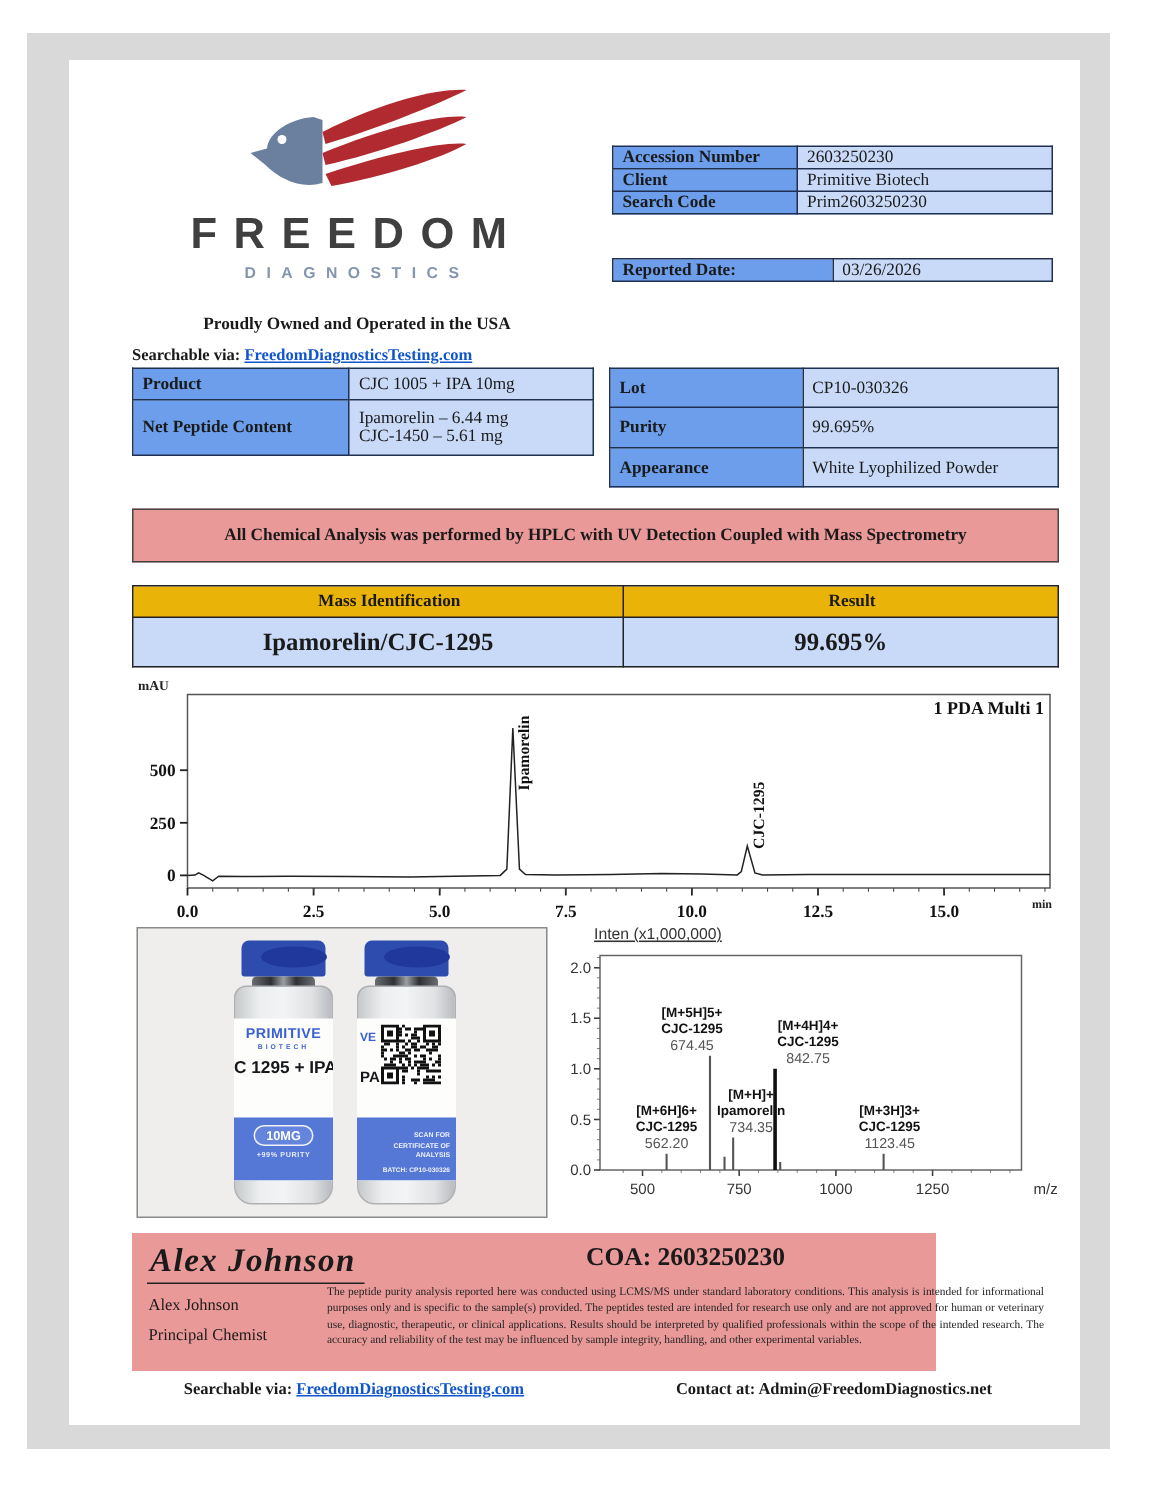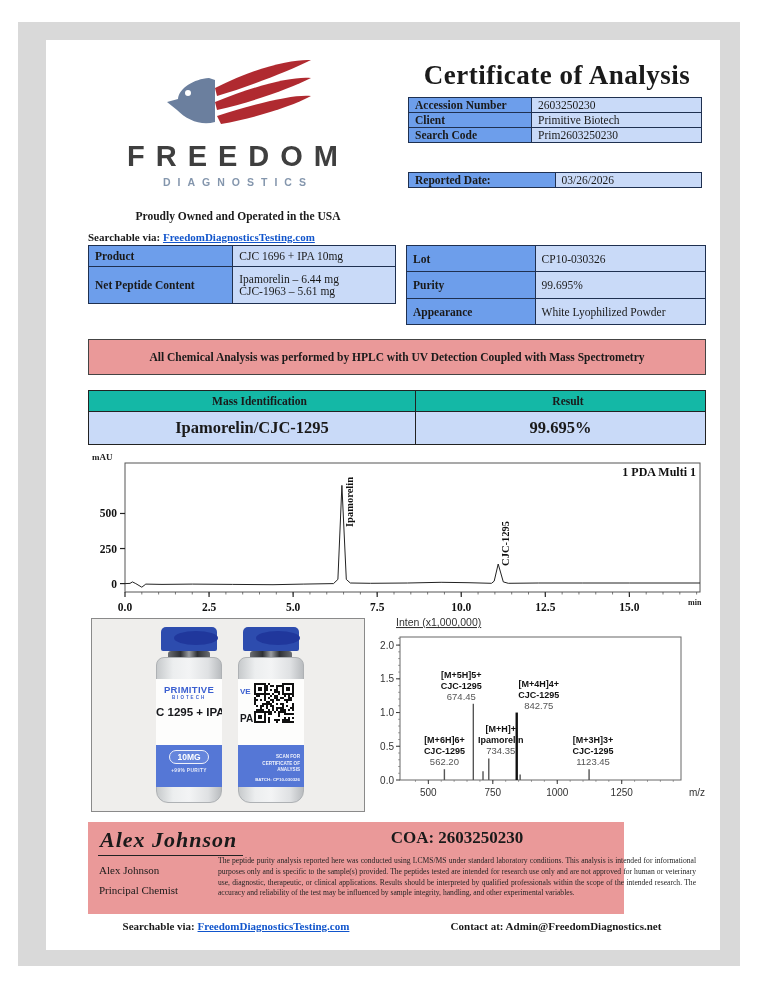--- a/index.html
+++ b/index.html
@@ -22,21 +22,21 @@
   table.btbl { border-collapse:collapse; width:100%; table-layout:fixed; }
   table.btbl td { border:1.4px solid #1f3050; font-size:11.5px; padding:1px 6px; vertical-align:middle; }
   td.hd { background:#6d9eeb; font-weight:bold; }
   td.vl { background:#c9daf8; }
 
   .banner { background:#ea9999; border:1.4px solid #444; display:flex; align-items:center; justify-content:center;
             font-weight:bold; font-size:11.5px; text-align:center; }
 
   table.mtbl { border-collapse:collapse; width:100%; table-layout:fixed; }
   table.mtbl td { border:1.6px solid #222; text-align:center; vertical-align:middle; }
-  .mh { font-weight:bold; font-size:11.5px; height:21px; background:#14b8a6;padding-left:15px; }
+  .mh { font-weight:bold; font-size:11.5px; height:21px; background:#eab308;padding-left:15px; }
   .mr { font-weight:bold; font-size:16.5px; height:33px; background:#c9daf8; }
 
   
   .photo { border:1.2px solid #8a8a8a; background:#efeeec; overflow:hidden; }
   .vial { position:absolute; width:70px; }
   .cap { position:absolute; left:7px; top:0; width:56px; height:24px; background:#2d4cae; border-radius:5px 5px 2px 2px; }
   .cap-in { position:absolute; left:13px; top:4px; width:44px; height:14px; background:#20379c; border-radius:50%; }
   .crimp { position:absolute; left:14px; top:24px; width:42px; height:26px; background:linear-gradient(90deg,#6a6d72,#2e3034 30%,#9a9da1 50%,#2e3034 70%,#6a6d72); border-radius:3px; }
   .glass { position:absolute; left:2px; top:30px; width:66px; height:146px; background:linear-gradient(90deg,#c7cacc,#eceeef 25%,#f3f4f5 50%,#dfe1e3 80%,#b9bcbf); border-radius:8px 8px 12px 12px; border:1px solid #aeb1b4; }
   .vlabel { position:absolute; left:2px; top:52px; width:66px; height:108px; background:#fdfdfc; overflow:hidden; font-family:"Liberation Sans", sans-serif; }
@@ -76,21 +76,20 @@
       <circle cx="25" cy="35" r="3" fill="#ffffff"></circle>
     </svg>
     <div class="brand">FREEDOM</div>
     <div class="brand-sub" style="margin-top:3px;">DIAGNOSTICS</div>
   </div>
   <div class="abs search-line" style="left:42px; top:191px;">
     <span>Searchable via:</span>
     <a class="lnk" href="#">FreedomDiagnosticsTesting.com</a>
   </div>
 
-  <div class="abs coa-title" style="left:360px; top:20px; width:302px; text-align:center;">Certificate of Analysis</div>
 
   <div class="abs" style="left:362px; top:57px; width:294px;">
     <table class="btbl">
       <tbody>
           <tr>
         <td class="hd" style="width:42%;">Accession Number</td>
         <td class="vl">2603250230</td>
       </tr>
       <tr>
         <td class="hd">Client</td>
@@ -113,27 +112,27 @@
       </tr>
     </tbody>
       </table>
   </div>
 
   <div class="abs" style="left:42px; top:205px; width:308px;">
     <table class="btbl">
       <tbody>
           <tr style="height:21px;">
         <td class="hd" style="width:47%;">Product</td>
-        <td class="vl">CJC 1696 + IPA 10mg</td>
+        <td class="vl">CJC 1005 + IPA 10mg</td>
       </tr>
       <tr style="height:37px;">
         <td class="hd">Net Peptide Content</td>
         <td class="vl">
           <div>Ipamorelin – 6.44 mg</div>
-          <div>CJC-1963 – 5.61 mg</div>
+          <div>CJC-1450 – 5.61 mg</div>
         </td>
       </tr>
     </tbody>
       </table>
   </div>
 
   <div class="abs" style="left:360px; top:205px; width:300px;">
     <table class="btbl">
       <tbody>
           <tr style="height:26px;">

